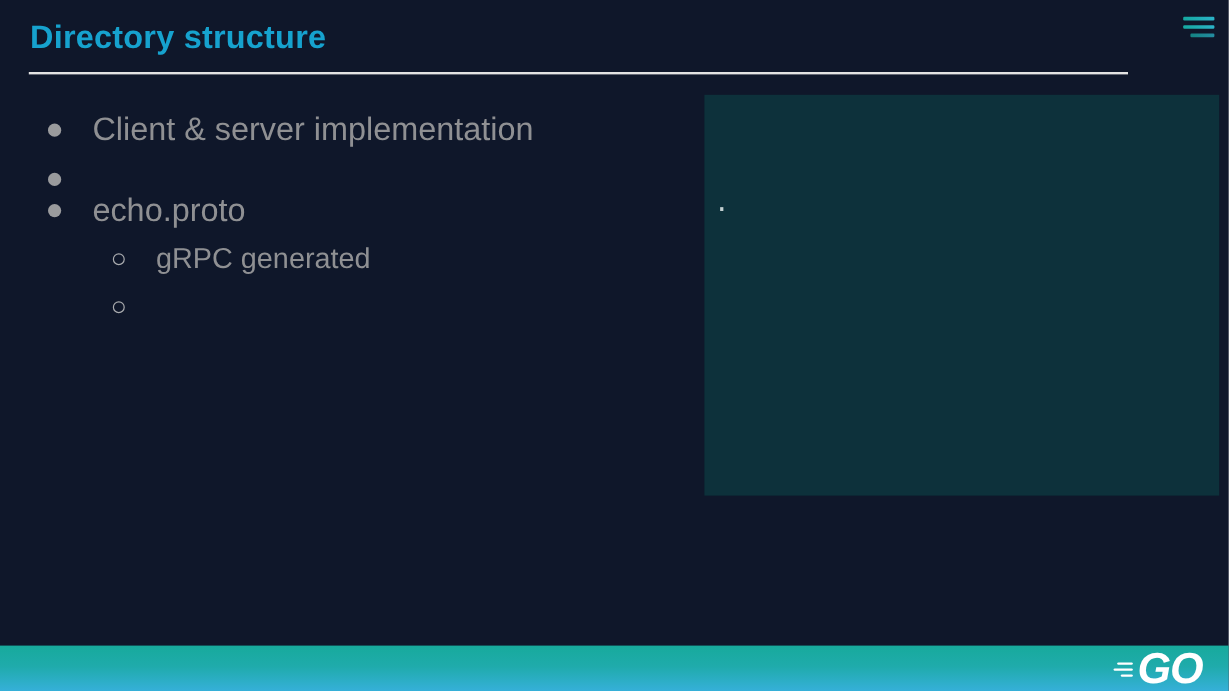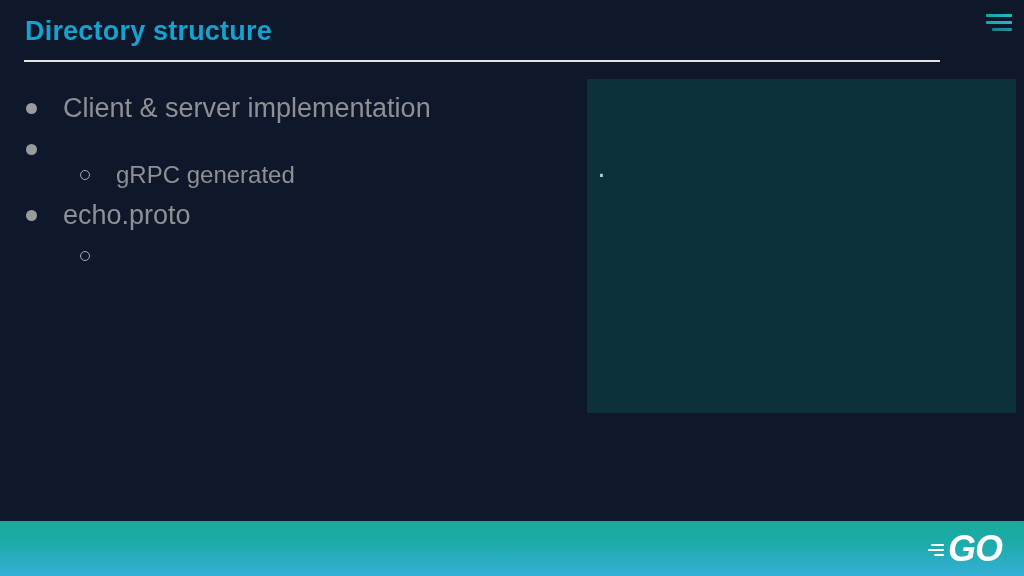--- a/index.html
+++ b/index.html
@@ -61,21 +61,21 @@
     left: 24px;
     top: 60px;
     width: 916px;
     height: 2px;
     background: #e3e3e3;
   }
 
   
   .bullets {
     position: absolute;
-    left: 18px;
+    left: 32px;
     top: 88px;
     width: 540px;
   }
   .b-row {
     display: flex;
     align-items: flex-start;
     color: #8f9093;
   }
   .b-row.lvl1 {
     font-size: 27px;
@@ -142,21 +142,21 @@
     line-height: 36px;
     white-space: pre;
   }
 
   
   .footer {
     position: absolute;
     left: 0;
     right: 0;
     bottom: 0;
-    height: 55px;
+    height: 38px;
     background: linear-gradient(180deg, #17aa9c 0%, #1fabab 45%, #36b0d9 100%);
   }
   .go-logo {
     position: absolute;
     right: 22px;
     top: 50%;
     transform: translateY(-50%);
     display: flex;
     align-items: center;
     gap: 2px;
@@ -205,28 +205,28 @@
 
     <div class="b-row lvl1">
       <span class="b-dot"></span>
       <span class="b-txt">Client &amp; server implementation</span>
     </div>
 
     <div class="b-row lvl1">
       <span class="b-dot"></span>
     </div>
 
+    <div class="b-row lvl1">
+      <span class="b-dot"></span>
+      <span class="b-txt">echo.proto</span>
+    </div>
+
     <div class="b-row lvl2">
       <span class="b-dot"></span>
       <span class="b-txt">gRPC generated</span>
-    </div>
-
-    <div class="b-row lvl1">
-      <span class="b-dot"></span>
-      <span class="b-txt">echo.proto</span>
     </div>
 
     <div class="b-row lvl2">
       <span class="b-dot"></span>
     </div>
 
   </div>
 
   <div class="term-panel">
     <div class="term-inner">

